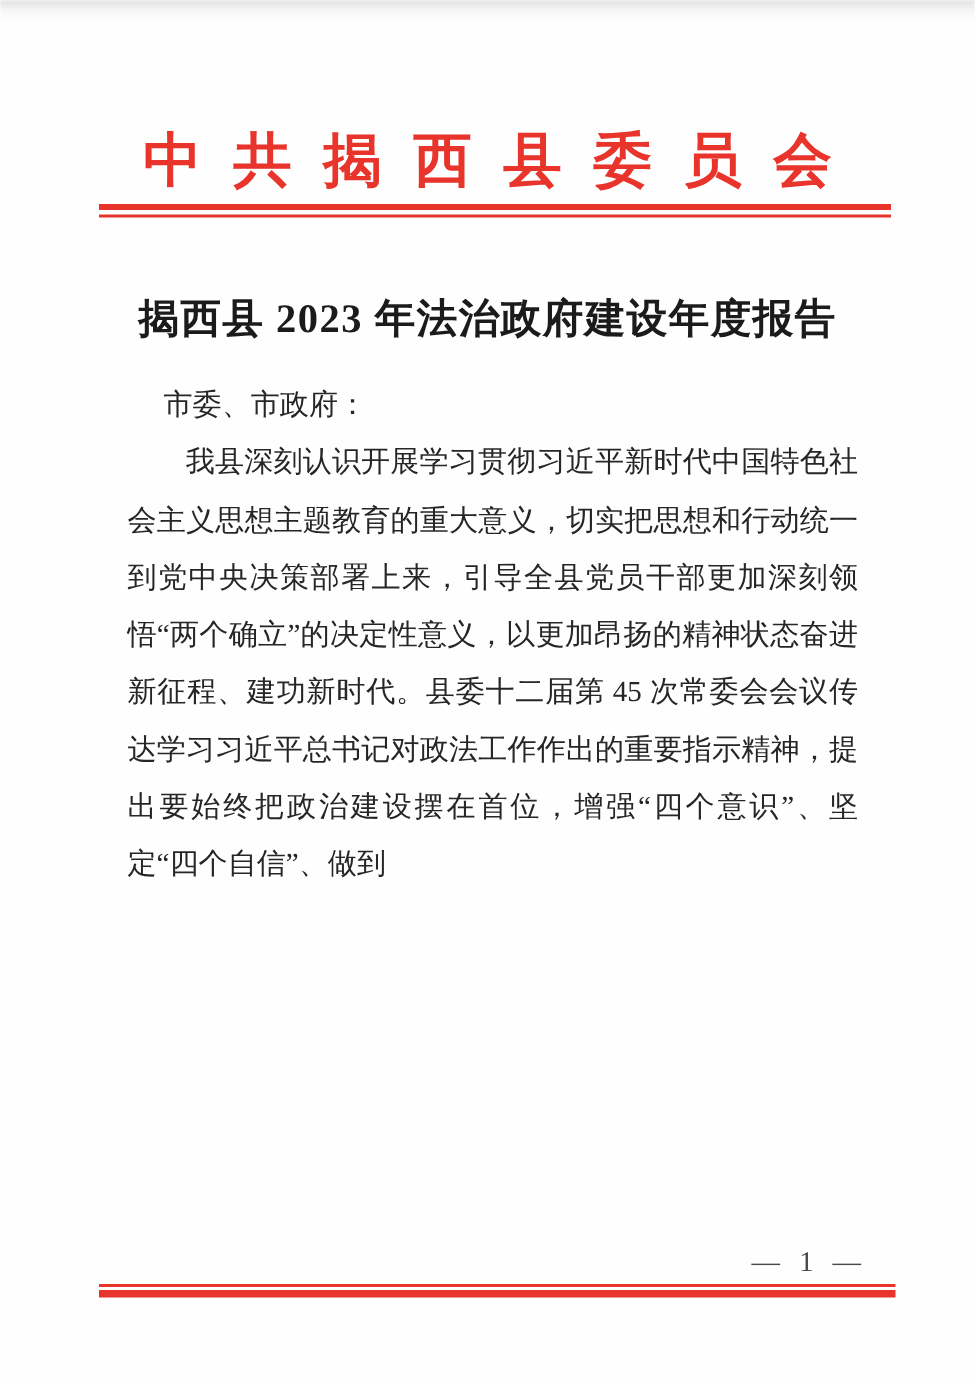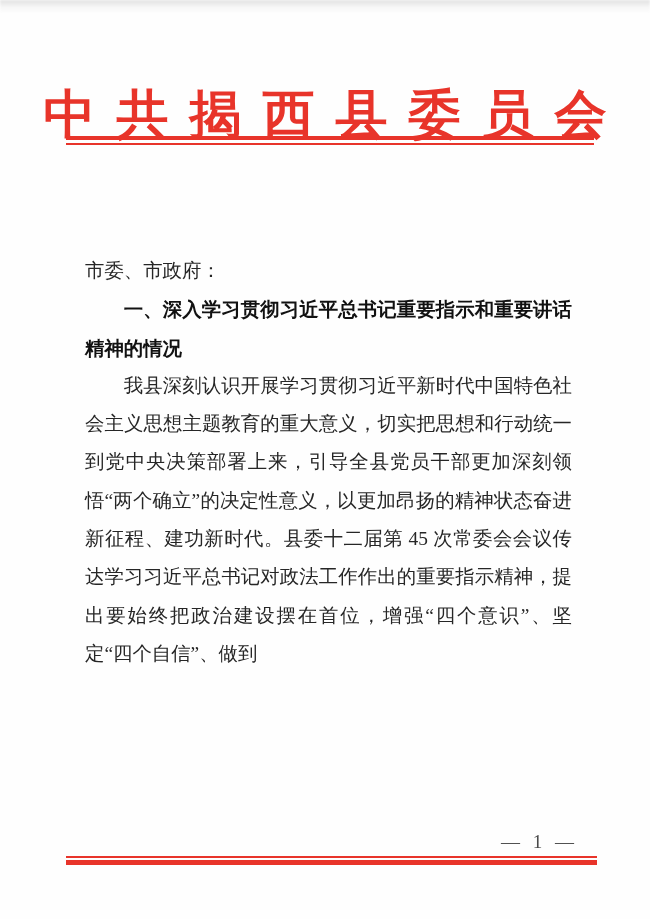--- a/index.html
+++ b/index.html
@@ -20,21 +20,21 @@
     height: 14px;
     background: linear-gradient(to bottom, rgba(160,160,160,0.30) 0%, rgba(200,200,200,0.12) 55%, rgba(255,255,255,0) 100%);
     filter: blur(1px);
   }
   .letterhead {
     position: absolute;
     top: 80px;
     left: 0; right: 0;
     text-align: center;
     color: var(--accent, #e8342a);
-    font-size: 52px;
+    font-size: 39px;
     font-weight: bold;
     letter-spacing: 21px;
     padding-left: 21px; 
     white-space: nowrap;
   }
   .rule-top {
     position: absolute;
     top: 136px;
     left: 66px;
     width: 528px;
@@ -59,21 +59,21 @@
     left: 85px;
     width: 487px;
     font-size: 19.4px;
     line-height: 38.3px;
     color: #262626;
     text-align: justify;
     text-justify: inter-character;
     line-break: strict;
   }
   .body-text p { text-indent: 2em; }
-  .body-text p.salutation { text-indent: 0; }
+  .body-text p.salutation { text-indent: 0; margin-left: 24px; }
   .body-text p.section-heading {
     font-family: "Liberation Sans", "DejaVu Sans", sans-serif;
     font-weight: bold;
     color: #111111;
   }
   .page-number {
     position: absolute;
     top: 831px;
     right: 72px;
     font-size: 19px;
@@ -99,24 +99,24 @@
   <div class="scan-artifact"></div>
 
   <div class="letterhead">中共揭西县委员会</div>
 
   <div class="rule-top">
     <div class="thick"></div>
     <div class="gap"></div>
     <div class="thin"></div>
   </div>
 
+  <h1 class="doc-title">揭西县 2023 年法治政府建设年度报告</h1>
 
   <div class="body-text">
     <p class="salutation">市委、市政府：</p>
-    <p class="para section-heading">一、深入学习贯彻习近平总书记重要指示和重要讲话精神的情况</p>
     <p class="para">我县深刻认识开展学习贯彻习近平新时代中国特色社会主义思想主题教育的重大意义，切实把思想和行动统一到党中央决策部署上来，引导全县党员干部更加深刻领悟“两个确立”的决定性意义，以更加昂扬的精神状态奋进新征程、建功新时代。县委十二届第 45 次常委会会议传达学习习近平总书记对政法工作作出的重要指示精神，提出要始终把政治建设摆在首位，增强“四个意识”、坚定“四个自信”、做到</p>
   </div>
 
   <div class="page-number">— 1 —</div>
 
   <div class="rule-bottom">
     <div class="thin"></div>
     <div class="gap"></div>
     <div class="thick"></div>
   </div>

